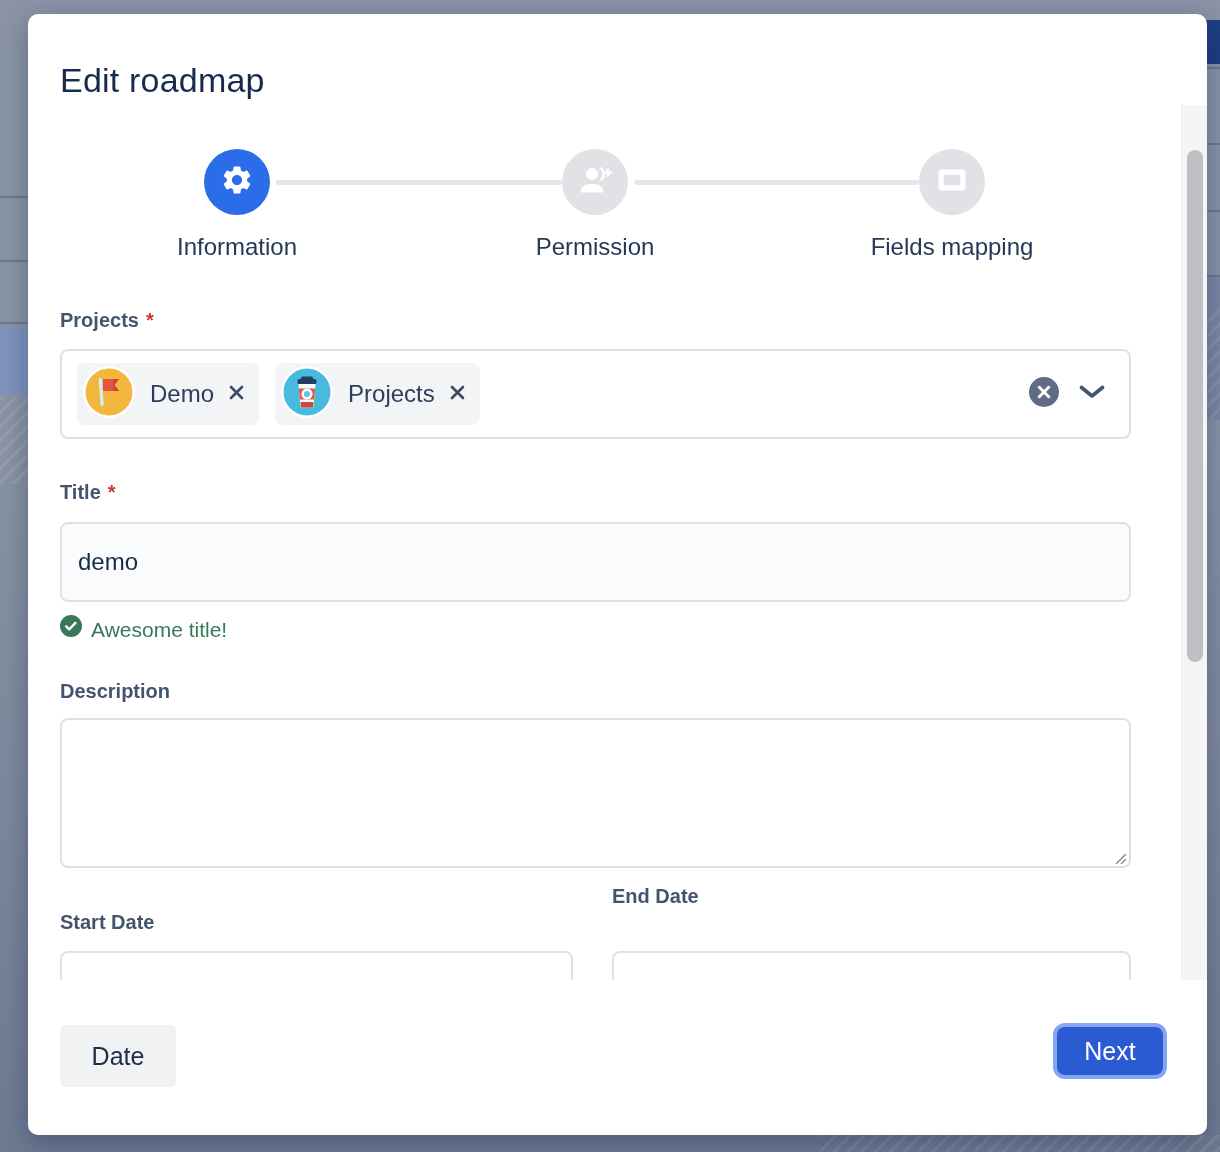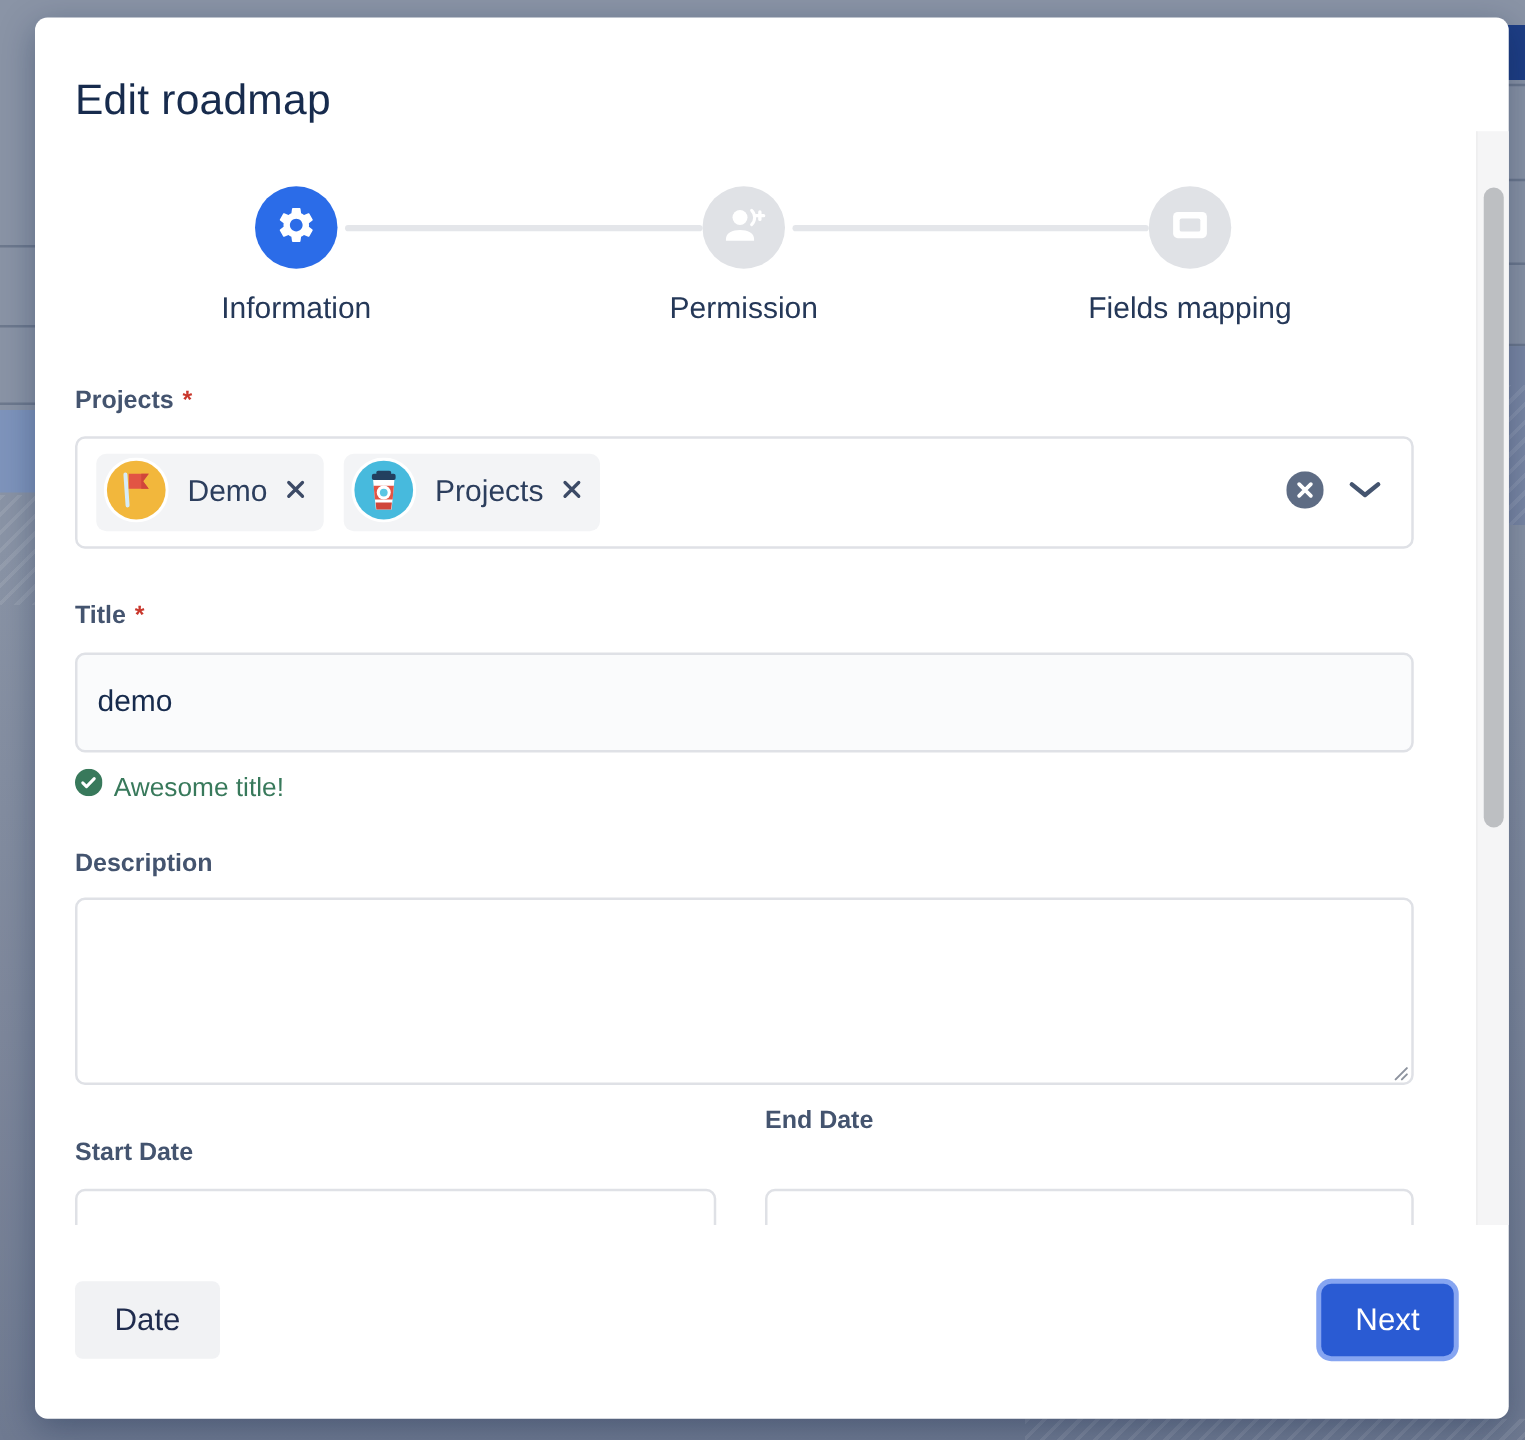--- a/index.html
+++ b/index.html
@@ -74,21 +74,21 @@
   
   .scroll-track { position:absolute; left:1153px; top:91px; width:26px; height:875px;
                   background:#f5f5f6; border-left:1px solid #ececec; }
   .scroll-thumb { position:absolute; left:5px; top:45px; width:16px; height:512px;
                   background:#bdbfc2; border-radius:8px; }
 
   
   .btn-close { position:absolute; left:32px; top:1011px; width:116px; height:62px;
                background:#f1f2f4; border:none; border-radius:6px;
                font-family:"Liberation Sans",sans-serif; font-size:25px; color:#1f2b4d; cursor:pointer; }
-  .btn-next { position:absolute; left:1029px; top:1013px; width:106px; height:58px;
+  .btn-next { position:absolute; left:1029px; top:1013px; width:106px; height:48px;
               background:#2a5bd3; border:none; border-radius:8px;
               box-shadow:0 0 0 4px #86a5f1;
               font-family:"Liberation Sans",sans-serif; font-size:25px; color:#ffffff; cursor:pointer; }
 </style>
 </head>
 <body>
 
 <div class="bg">
   <div class="navy-block"></div>
   <div class="hl left" style="top:196px"></div>

